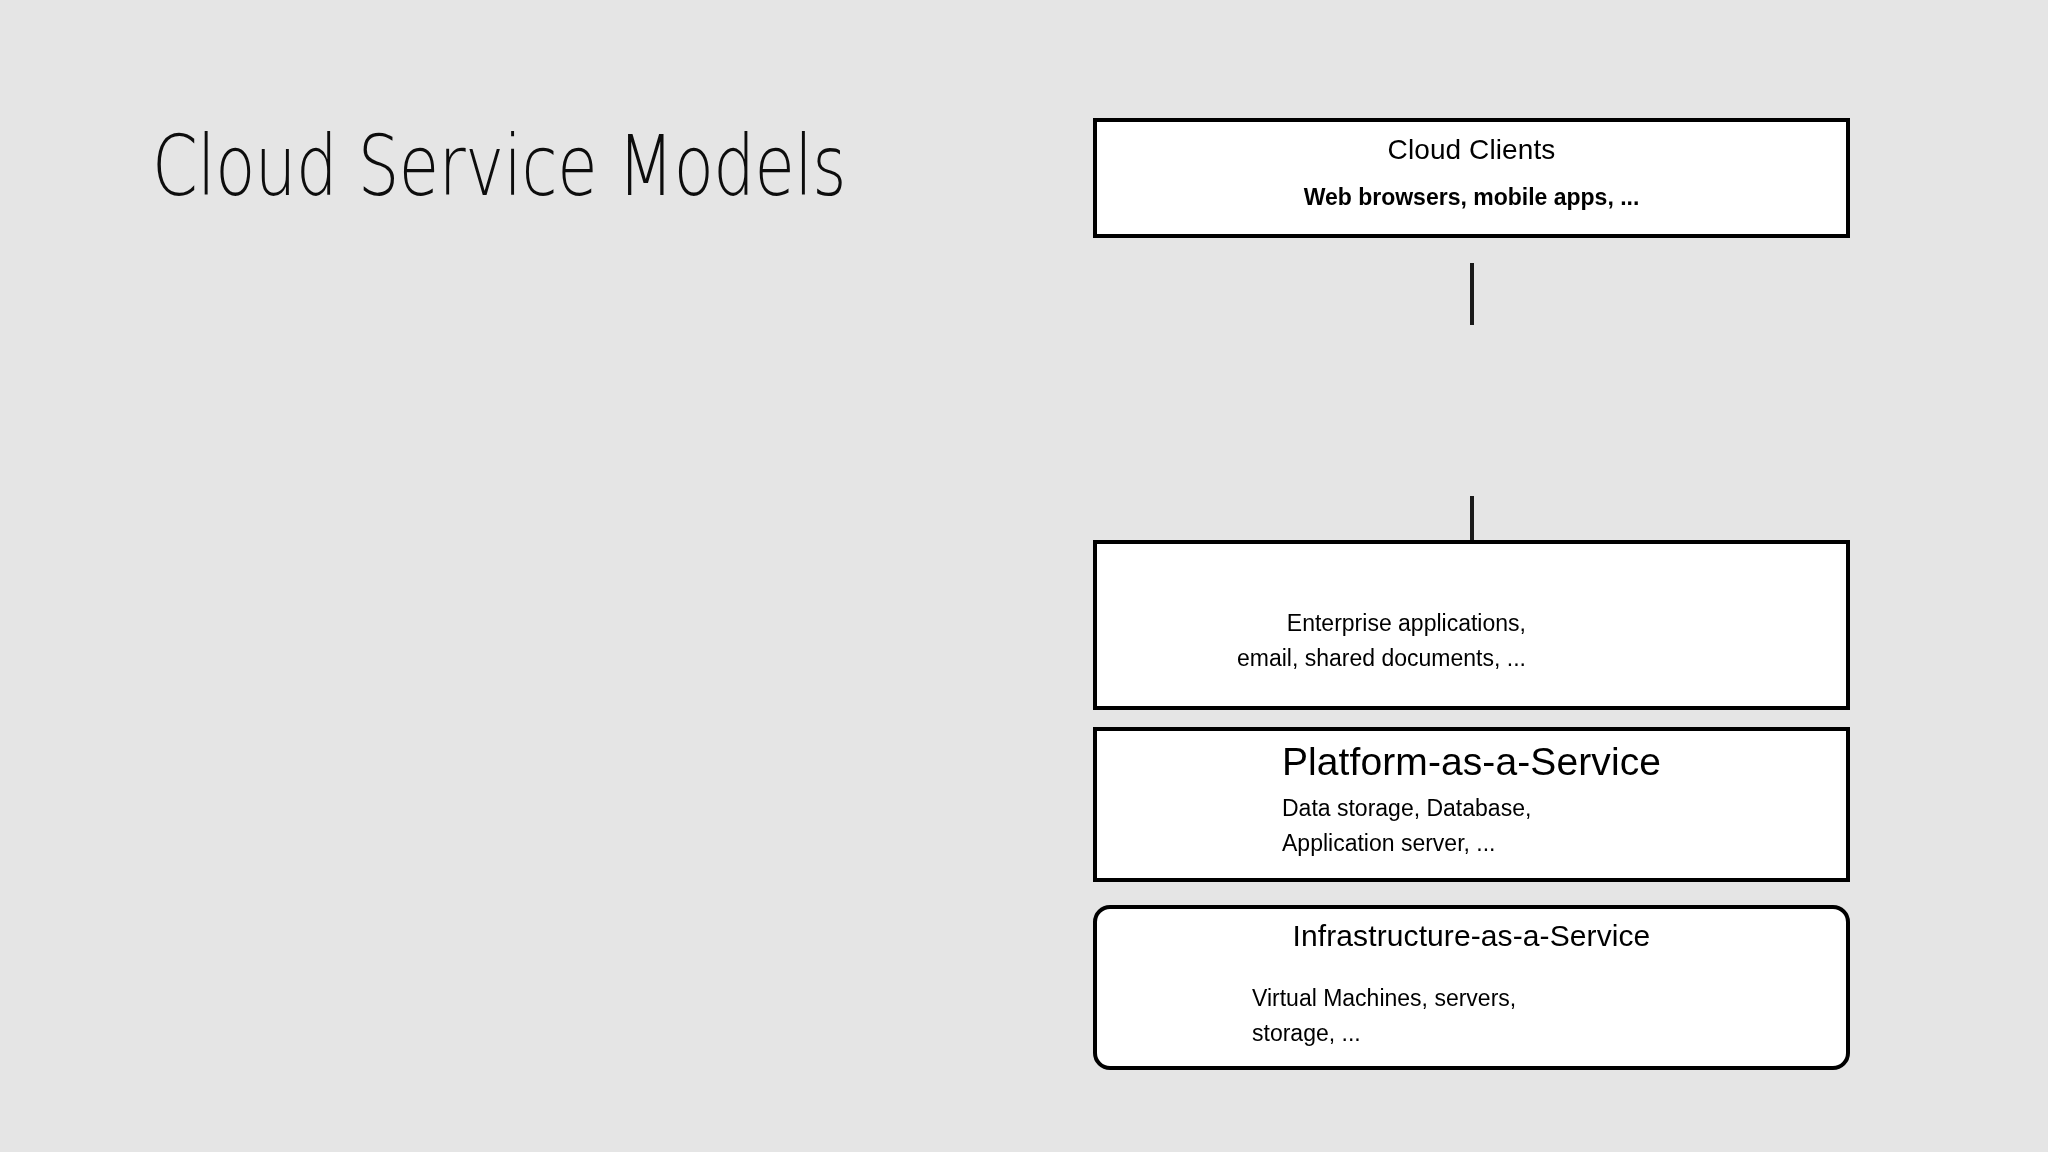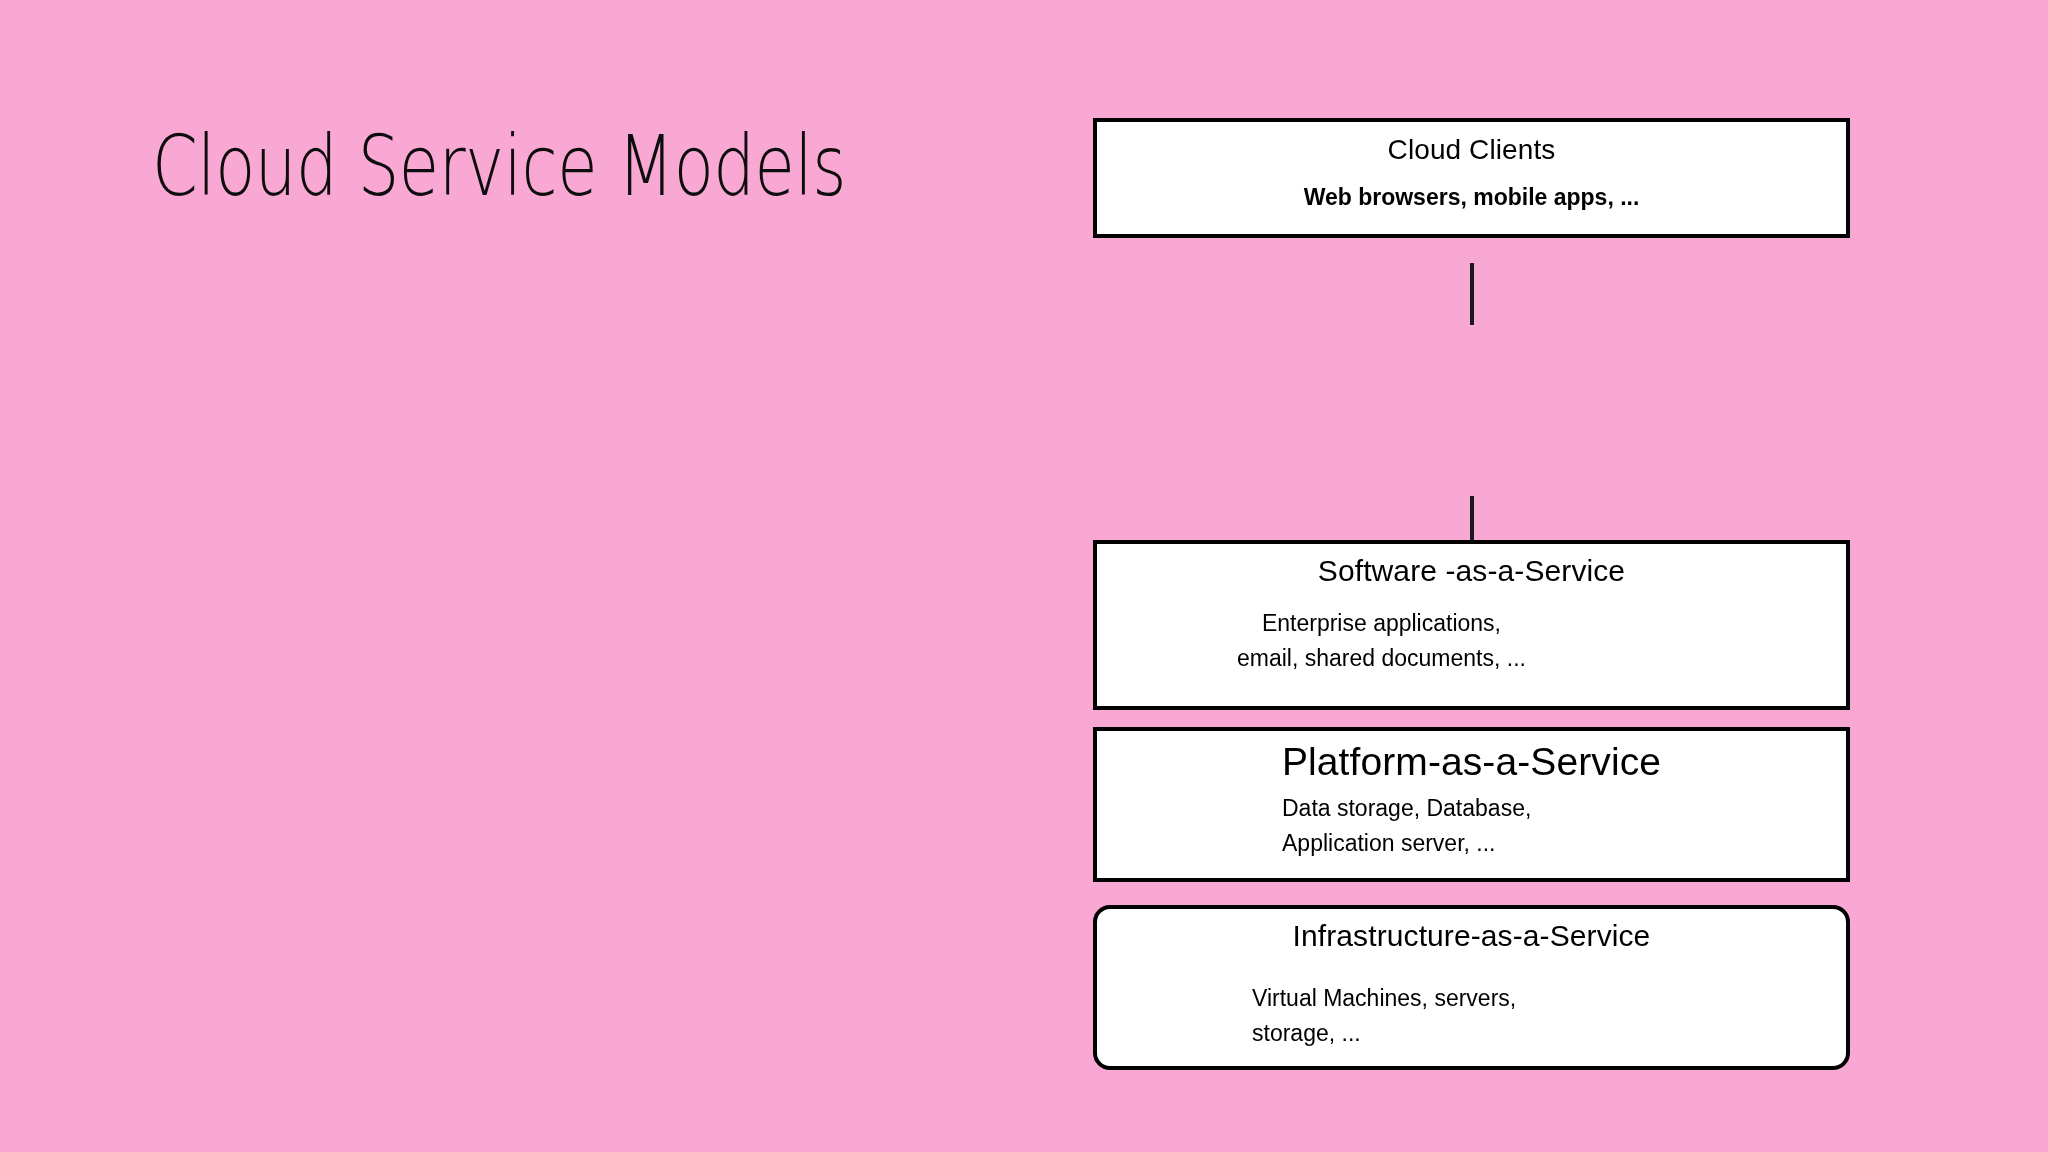--- a/index.html
+++ b/index.html
@@ -14,21 +14,21 @@
     overflow: hidden;
     font-family: "Liberation Sans", sans-serif;
     color: #000000;
   }
 
   #slide {
     position: absolute;
     left: 0; top: 0;
     width: 2048px;
     height: 1152px;
-    background: #f9a8d4;
+    background: #e5e5e5;
   }
 
   
   #slide-title {
     position: absolute;
     left: 152px;
     top: 124px;
     width: 900px;
     font-family: "DejaVu Sans", sans-serif;
     font-size: 84px;
@@ -90,21 +90,21 @@
   #box-clients .box-sub {
     top: 58px;
     left: 0;
     width: 100%;
     text-align: center;
     font-weight: bold;
   }
   #box-saas .box-sub {
     top: 62px;
     left: 140px;
-    text-align: center;
+    text-align: right;
   }
   #box-paas .box-sub {
     top: 60px;
     left: 160px;
     text-align: left;
     margin-left: 25px;
   }
   #box-iaas .box-sub {
     top: 60px;
     left: 155px;
@@ -155,21 +155,20 @@
       <div class="box-title">Cloud Clients</div>
       <div class="box-sub">Web browsers, mobile apps, ...</div>
     </div>
 
     <div id="connector-top" class="connector"></div>
 
 
     <div id="connector-bottom" class="connector"></div>
 
     <div id="box-saas" class="layer-box">
-      <div class="box-title">Software -as-a-Service</div>
       <div class="box-sub">Enterprise applications,
 email, shared documents, ...</div>
     </div>
 
     <div id="box-paas" class="layer-box">
       <div class="box-title">Platform-as-a-Service</div>
       <div class="box-sub">Data storage, Database,
 Application server, ...</div>
     </div>
 

